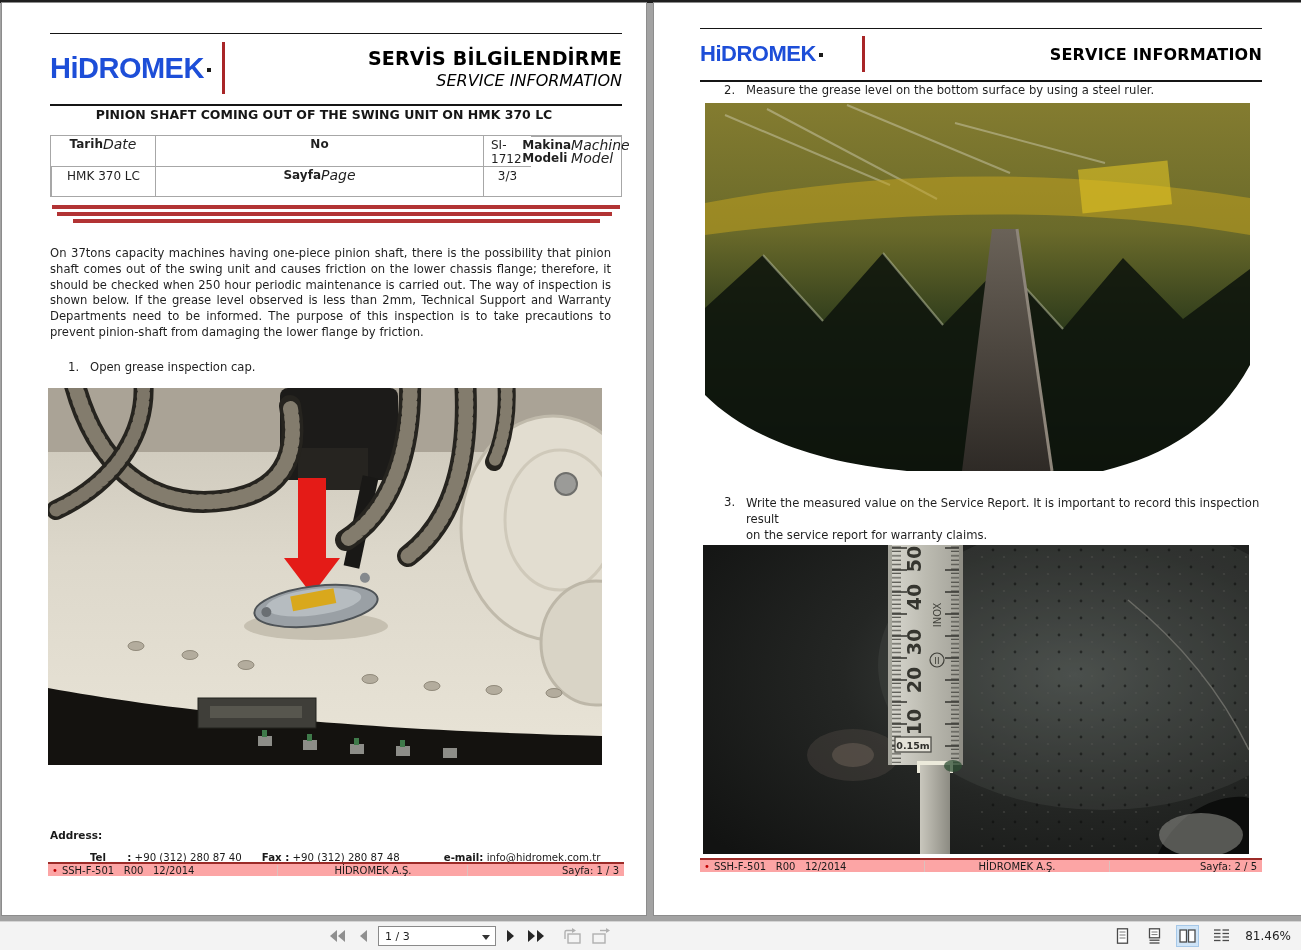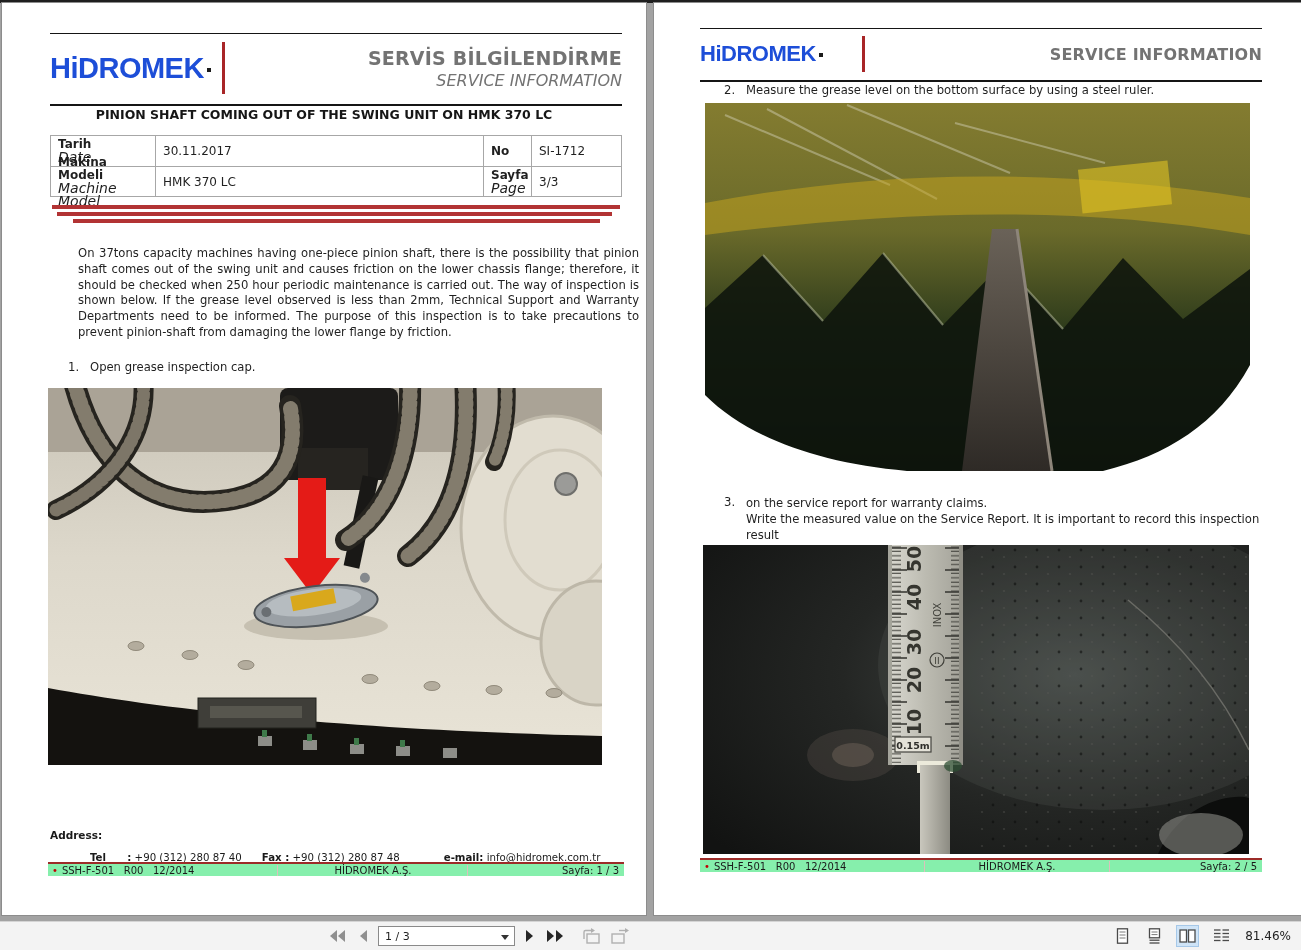--- a/index.html
+++ b/index.html
@@ -10,63 +10,63 @@
   .pages { position:absolute; top:3px; left:0; right:0; height:912px; }
   .page { position:absolute; top:0; height:912px; background:#fff; box-shadow:0 0 0 1px #8c8c8c; }
   .page-1 { left:2px;  width:644px; }
   .page-2 { left:654px; width:647px; }
 
   
   .hdr-box { position:absolute; border-top:1px solid #151515; border-bottom:2px solid #151515; display:flex; align-items:center; }
   .logo { font-family:"Liberation Sans", sans-serif; font-weight:800; color:#1d4ed8; letter-spacing:-0.5px; white-space:nowrap; }
   .logo-dot { display:inline-block; width:4px; height:4px; background:#1b1b1b; margin-left:3px; vertical-align:middle; }
   .hdr-div { background:#a82527; align-self:center; }
-  .hdr-right { flex:1; text-align:right; color:#737373; }
+  .hdr-right { flex:1; text-align:right; color:#000000; }
   .hdr-tr { font-weight:bold; font-size:19px; letter-spacing:0.2px; }
   .hdr-en-italic { font-style:italic; font-size:16px; margin-top:2px; }
   .hdr-en-bold { font-weight:bold; font-size:16px; letter-spacing:0.2px; }
 
   .doc-title { position:absolute; width:100%; text-align:center; font-size:12.5px; font-weight:bold; color:#161616; }
 
   .itable { position:absolute; display:grid; grid-template-columns:104px 1fr 48px 90px; grid-auto-rows:30px; border:1px solid #a7a7a7; font-size:12px; color:#1f1f1f; }
-  .itable .cell { border-left:1px solid #a7a7a7; border-top:1px solid #a7a7a7; padding:2px 7px; display:flex; flex-direction:column; justify-content:center; }
+  .itable .cell { border-left:1px solid #a7a7a7; border-top:1px solid #a7a7a7; padding:2px 7px; display:flex; justify-content:center; }
   .itable .cell.c1 { border-left:none; }
   .itable .cell.r1 { border-top:none; }
   .lab-tr { font-weight:bold; font-size:12px; line-height:13px; }
   .lab-en { font-style:italic; font-size:14px; line-height:13px; }
 
   .redbar { position:absolute; height:4px; background:#b23334; }
 
-  .body-par { position:absolute; font-size:11.6px; line-height:15.8px; color:#1f1f1f; text-align:justify;margin-left:28px; }
+  .body-par { position:absolute; font-size:11.6px; line-height:15.8px; color:#1f1f1f; text-align:justify; }
   .step { position:absolute; font-size:11.6px; color:#1f1f1f; display:flex; }
   .step .num { width:22px; }
   .step .txt { flex:1; }
   .step .txt .ln { display:block; line-height:16px; }
 
   .photo { position:absolute; overflow:hidden; }
   .photo svg { display:block; }
 
   .addr-label { position:absolute; font-size:10.5px; font-weight:bold; color:#1a1a1a; }
   .addr-line  { position:absolute; font-size:10.2px; color:#1a1a1a; }
   .tel-line   { position:absolute; font-size:10.2px; color:#1a1a1a; display:flex; }
   .tel-line .b { font-weight:bold; white-space:pre; }
   .tel-line .u { text-decoration:underline; }
 
-  .strip { position:absolute; height:14px; background:#86efac; border-top:2px solid #9c2b28; display:flex; align-items:center; font-size:10px; color:#1a1a1a; }
+  .strip { position:absolute; height:14px; background:#fca5a5; border-top:2px solid #9c2b28; display:flex; align-items:center; font-size:10px; color:#1a1a1a; }
   .strip .s-left { flex:0 0 40%; padding-left:4px; white-space:pre; border-right:1px solid #dcc0bc; }
   .strip .s-center { flex:0 0 33%; text-align:center; border-right:1px solid #dcc0bc; }
   .strip .s-right { flex:1; text-align:right; padding-right:5px; }
   .strip .bullet { color:#c00000; margin-right:4px; }
 
   
   .toolbar { position:absolute; left:0; right:0; top:921px; height:29px; background:#f3f3f3; border-top:1px solid #d4d4d4; }
   .nav-group { position:absolute; left:328px; top:50%; transform:translateY(-50%); display:flex; align-items:center; gap:9px; }
   .right-group { position:absolute; right:10px; top:50%; transform:translateY(-50%); display:flex; align-items:center; gap:13px; }
   .tb-btn { background:transparent; border:none; padding:0; display:flex; align-items:center; cursor:pointer; }
-  .page-combo { width:137px; height:20px; background:#fff; border:1px solid #8a8a8a; position:relative; display:flex; align-items:center; cursor:pointer; }
+  .page-combo { width:118px; height:20px; background:#fff; border:1px solid #8a8a8a; position:relative; display:flex; align-items:center; cursor:pointer; }
   .page-combo .val { font-size:11px; color:#222; padding-left:6px; }
   .page-combo .caret { position:absolute; right:5px; top:8px; width:0; height:0; border-left:4px solid transparent; border-right:4px solid transparent; border-top:5px solid #333; }
   .zoom-label { font-size:12px; color:#222; cursor:pointer; }
   .layout-btn { background:transparent; border:none; padding:2px; display:flex; align-items:center; cursor:pointer; }
   .layout-btn.selected { background:#cfe4f7; outline:1px solid #a6c8e8; }
 </style>
 </head>
 <body>
 
 <div class="window">
@@ -85,21 +85,20 @@
         </span>
       </div>
 
       <div class="doc-title" style="top:104px;">PINION SHAFT COMING OUT OF THE SWING UNIT ON HMK 370 LC</div>
 
       <div class="itable" style="top:132px; left:48px; width:572px;">
         <div class="cell c1 r1">
           <span class="lab-tr">Tarih</span>
           <span class="lab-en">Date</span>
         </div>
-        <div class="cell r1">30.11.2017</div>
         <div class="cell r1">
             <span class="lab-tr">No</span>
           </div>
         <div class="cell r1">SI-1712</div>
         <div class="cell c1">
           <span class="lab-tr">Makina Modeli</span>
           <span class="lab-en">Machine Model</span>
         </div>
         <div class="cell">HMK 370 LC</div>
         <div class="cell">
@@ -254,22 +253,22 @@
           <polygon points="287,126 312,126 347,368 257,368" fill="url(#rulerDark)"></polygon>
           <path d="M312,126 L347,368" stroke="#8d857a" stroke-width="3" fill="none"></path>
           <path d="M0,292 C42,334 112,360 202,368 L0,368 Z" fill="#ffffff"></path>
           <path d="M545,262 C512,322 462,352 398,368 L545,368 Z" fill="#ffffff"></path>
         </svg>
       </div>
 
       <div class="step" style="top:492px; left:70px; width:548px;">
         <span class="num">3.</span>
         <span class="txt">
+          <span class="ln">Write the measured value on the Service Report. It is important to record this inspection result</span>
           <span class="ln">on the service report for warranty claims.</span>
-          <span class="ln">Write the measured value on the Service Report. It is important to record this inspection result</span>
         </span>
       </div>
 
       <div class="photo" style="top:542px; left:49px; width:546px; height:309px;">
         <svg width="546" height="309" viewBox="0 0 546 309">
           <defs>
             <radialGradient id="darksurf" cx="0.68" cy="0.42" r="0.85">
               <stop offset="0" stop-color="#474c49"></stop>
                 <stop offset="0.5" stop-color="#242624"></stop>
                 <stop offset="1" stop-color="#121312"></stop>

